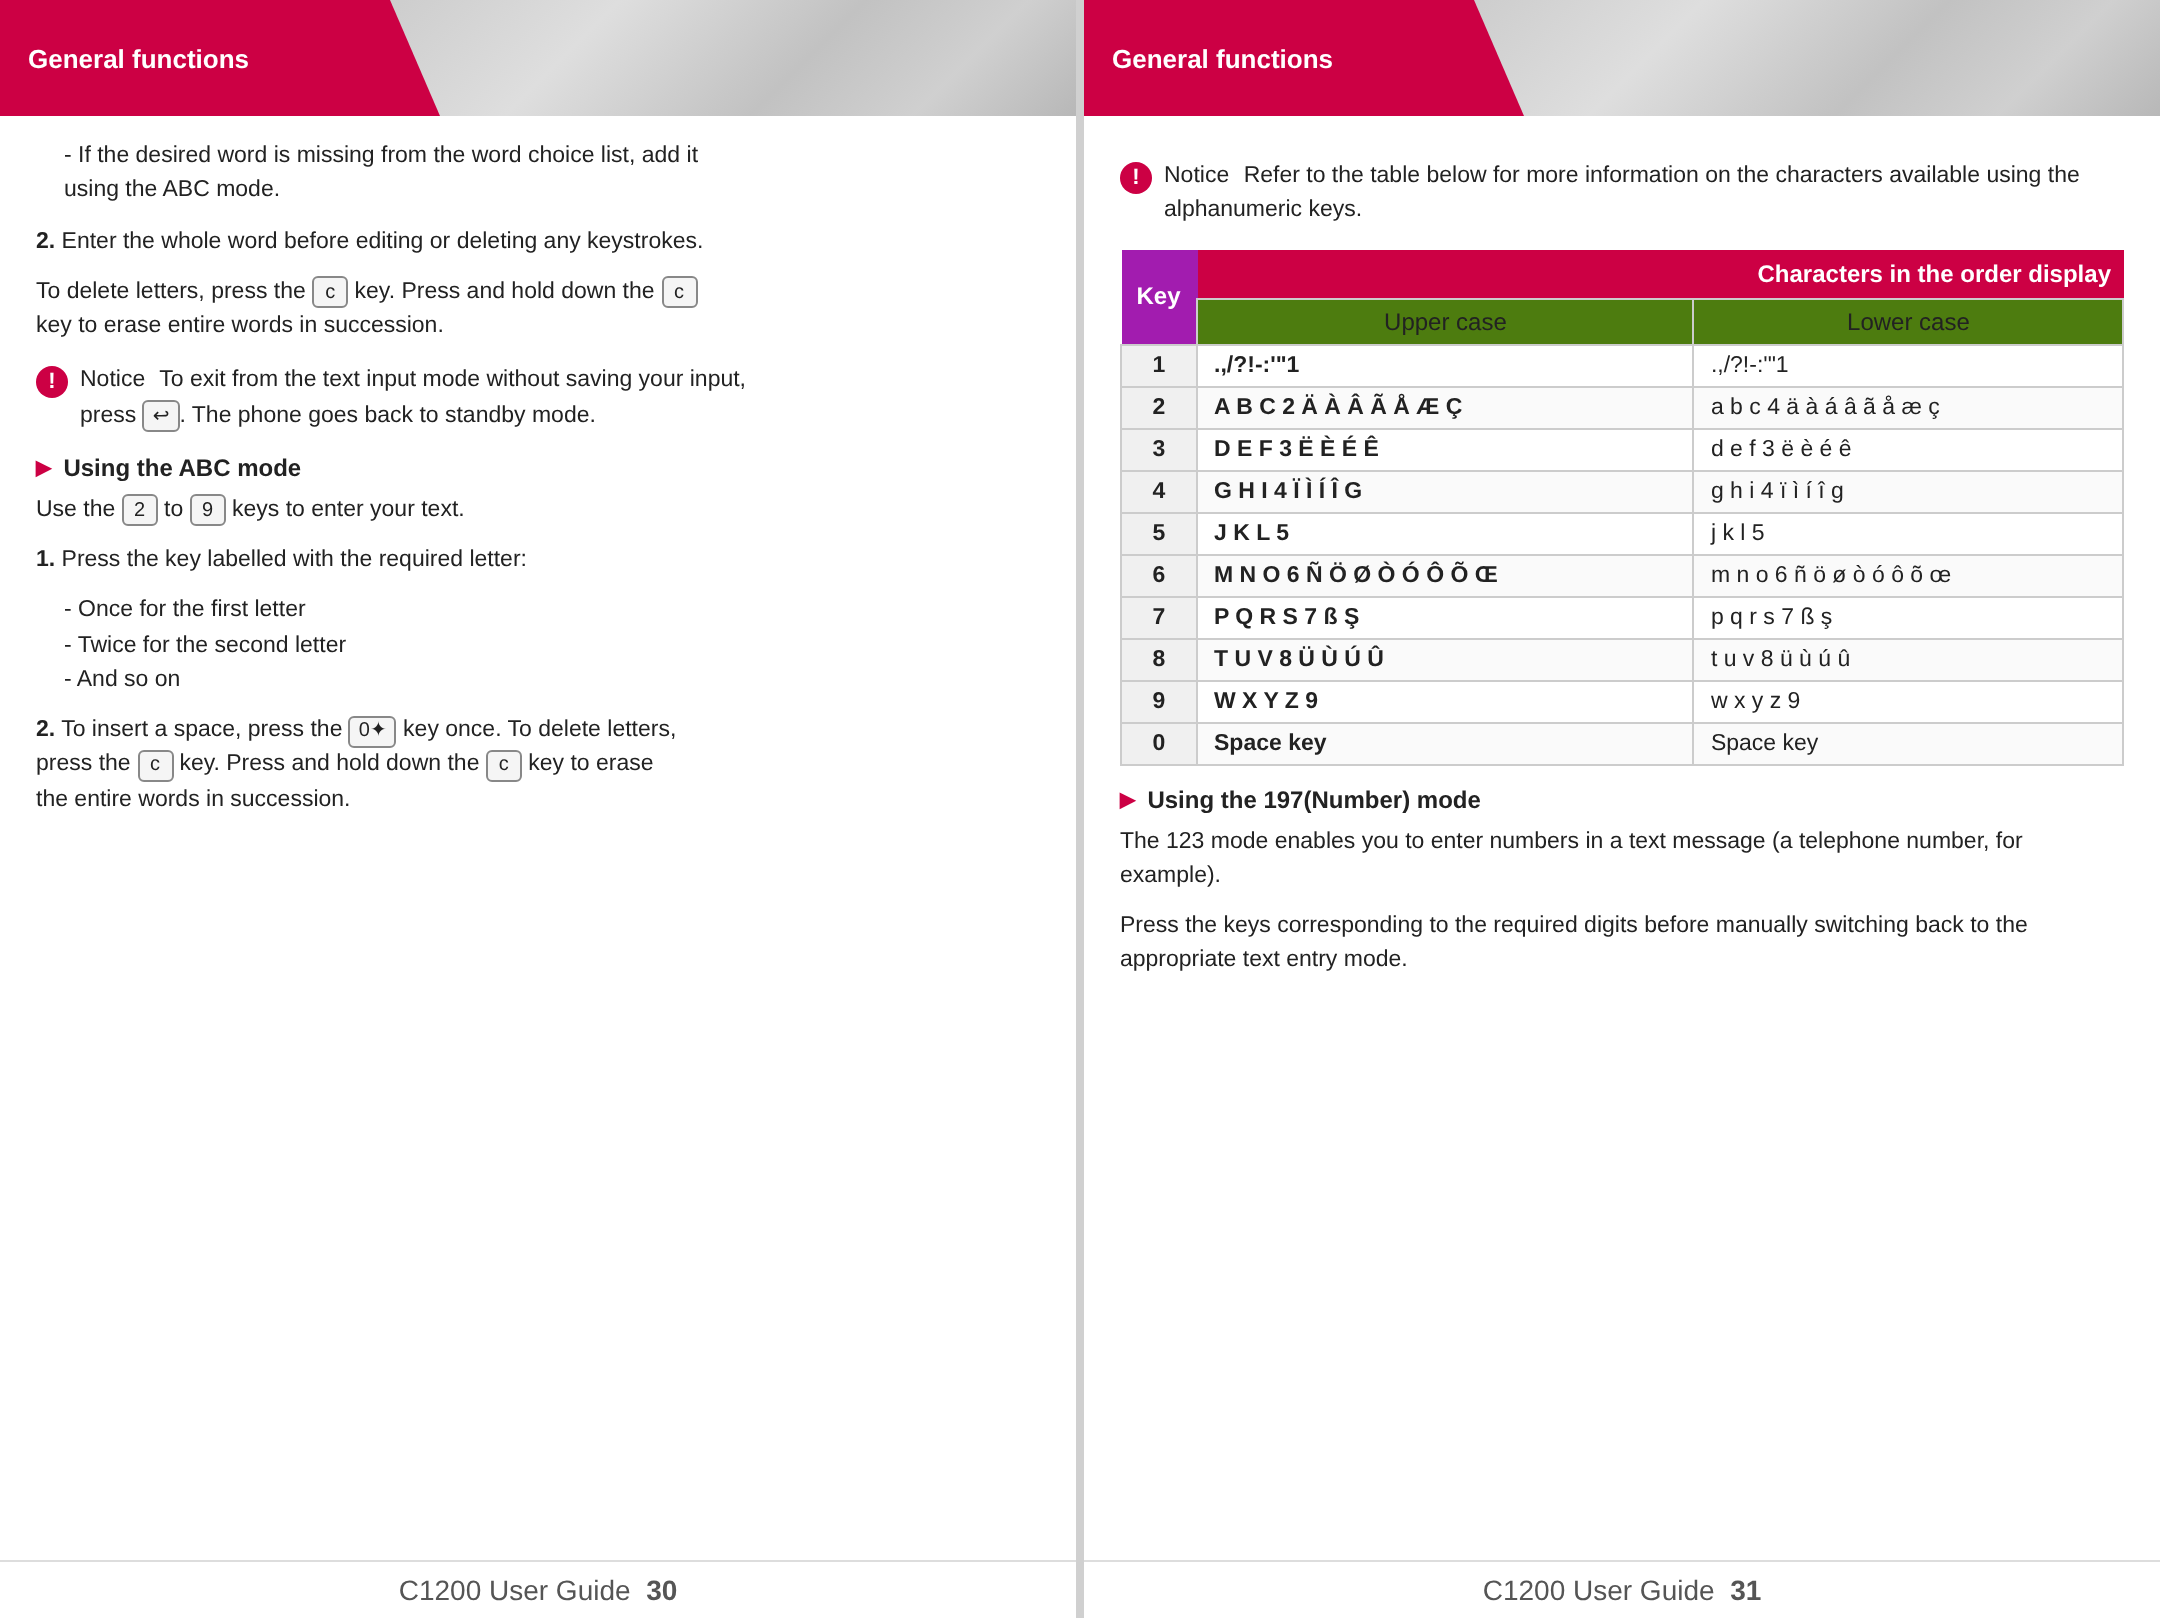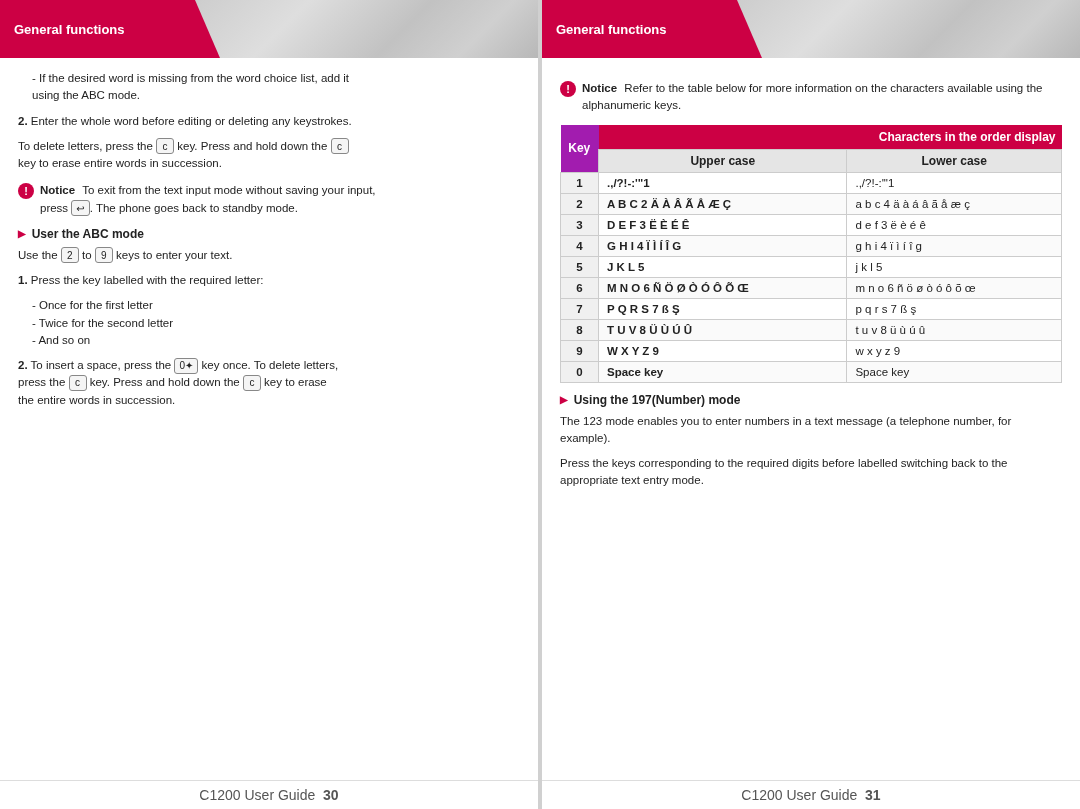--- a/index.html
+++ b/index.html
@@ -116,21 +116,21 @@
       color: white;
       display: flex;
       align-items: center;
       justify-content: center;
       font-weight: bold;
       font-size: 11px;
       margin-top: 1px;
     }
 
     .notice-label {
-      font-weight: bold;
+      font-weight: normal;
       margin-right: 4px;
     }
 
     .section-heading {
       font-weight: bold;
       font-size: 12px;
       margin: 10px 0 6px 0;
       display: flex;
       align-items: center;
       gap: 6px;
@@ -166,23 +166,23 @@
     .char-table th {
       background: #cc0044;
       color: white;
       font-weight: bold;
       text-align: center;
       padding: 5px 6px;
       font-size: 12px;
     }
 
     .char-table .sub-header th {
-      background: #e5e5e5;
+      background: #4d7c0f;
       color: #222;
-      font-weight: bold;
+      font-weight: normal;
       padding: 4px 6px;
       border: 1px solid #ccc;
     }
 
     .char-table td {
       border: 1px solid #ccc;
       padding: 4px 8px;
       vertical-align: middle;
     }
 
@@ -243,21 +243,21 @@
       <div class="notice-box">
         <div class="notice-icon">!</div>
         <div>
           <span class="notice-label">Notice</span>
           To exit from the text input mode without saving your input,<br>
           press <span class="key-inline">↩</span>. The phone goes back to standby mode.
         </div>
       </div>
 
       <div class="section-heading">
-        <span>User the ABC mode</span>
+        <span>Using the ABC mode</span>
       </div>
 
       <div class="text-block">
         Use the <span class="key-inline">2</span> to <span class="key-inline">9</span> keys to enter your text.
       </div>
 
       <div class="text-block">
         <strong>1.</strong> Press the key labelled with the required letter:
       </div>
 
@@ -362,21 +362,21 @@
     </tr>
           </tbody>
       </table>
 
       <div class="section-heading">
         <span>Using the 197(Number) mode</span>
       </div>
 
       <div class="text-block">The 123 mode enables you to enter numbers in a text message (a telephone number, for example).</div>
 
-      <div class="text-block" style="margin-top:8px;">Press the keys corresponding to the required digits before labelled switching back to the appropriate text entry mode.</div>
+      <div class="text-block" style="margin-top:8px;">Press the keys corresponding to the required digits before manually switching back to the appropriate text entry mode.</div>
 
     </div>
 
     <div class="page-footer">
       <span>C1200 User Guide</span>&nbsp;&nbsp;<strong>31</strong>
     </div>
   </div>
 
 </div>
 

